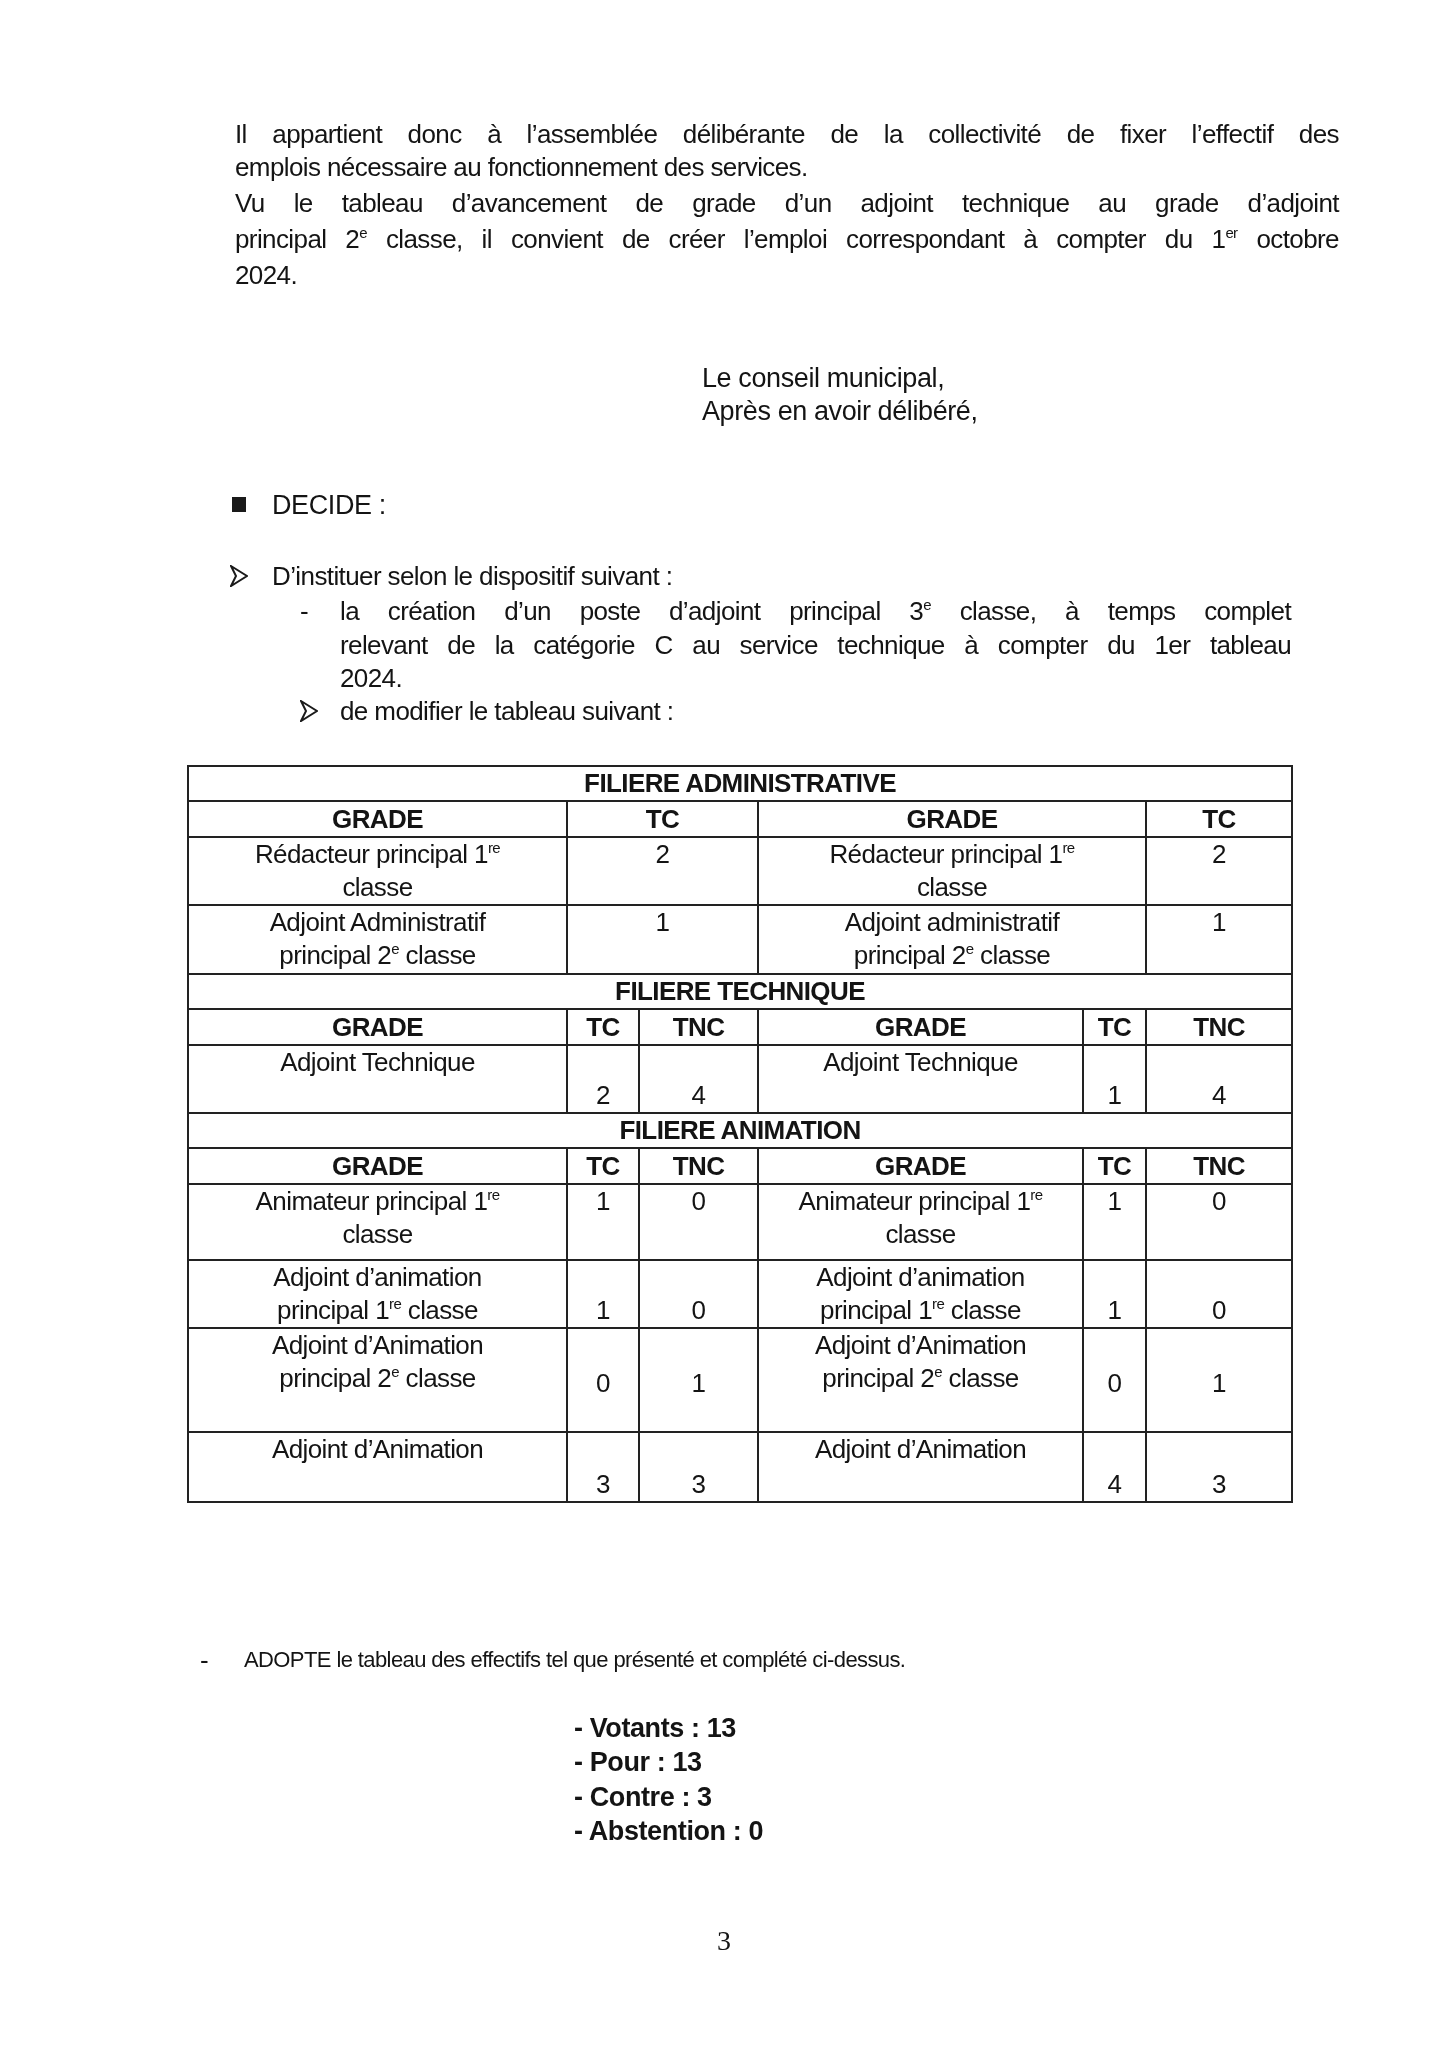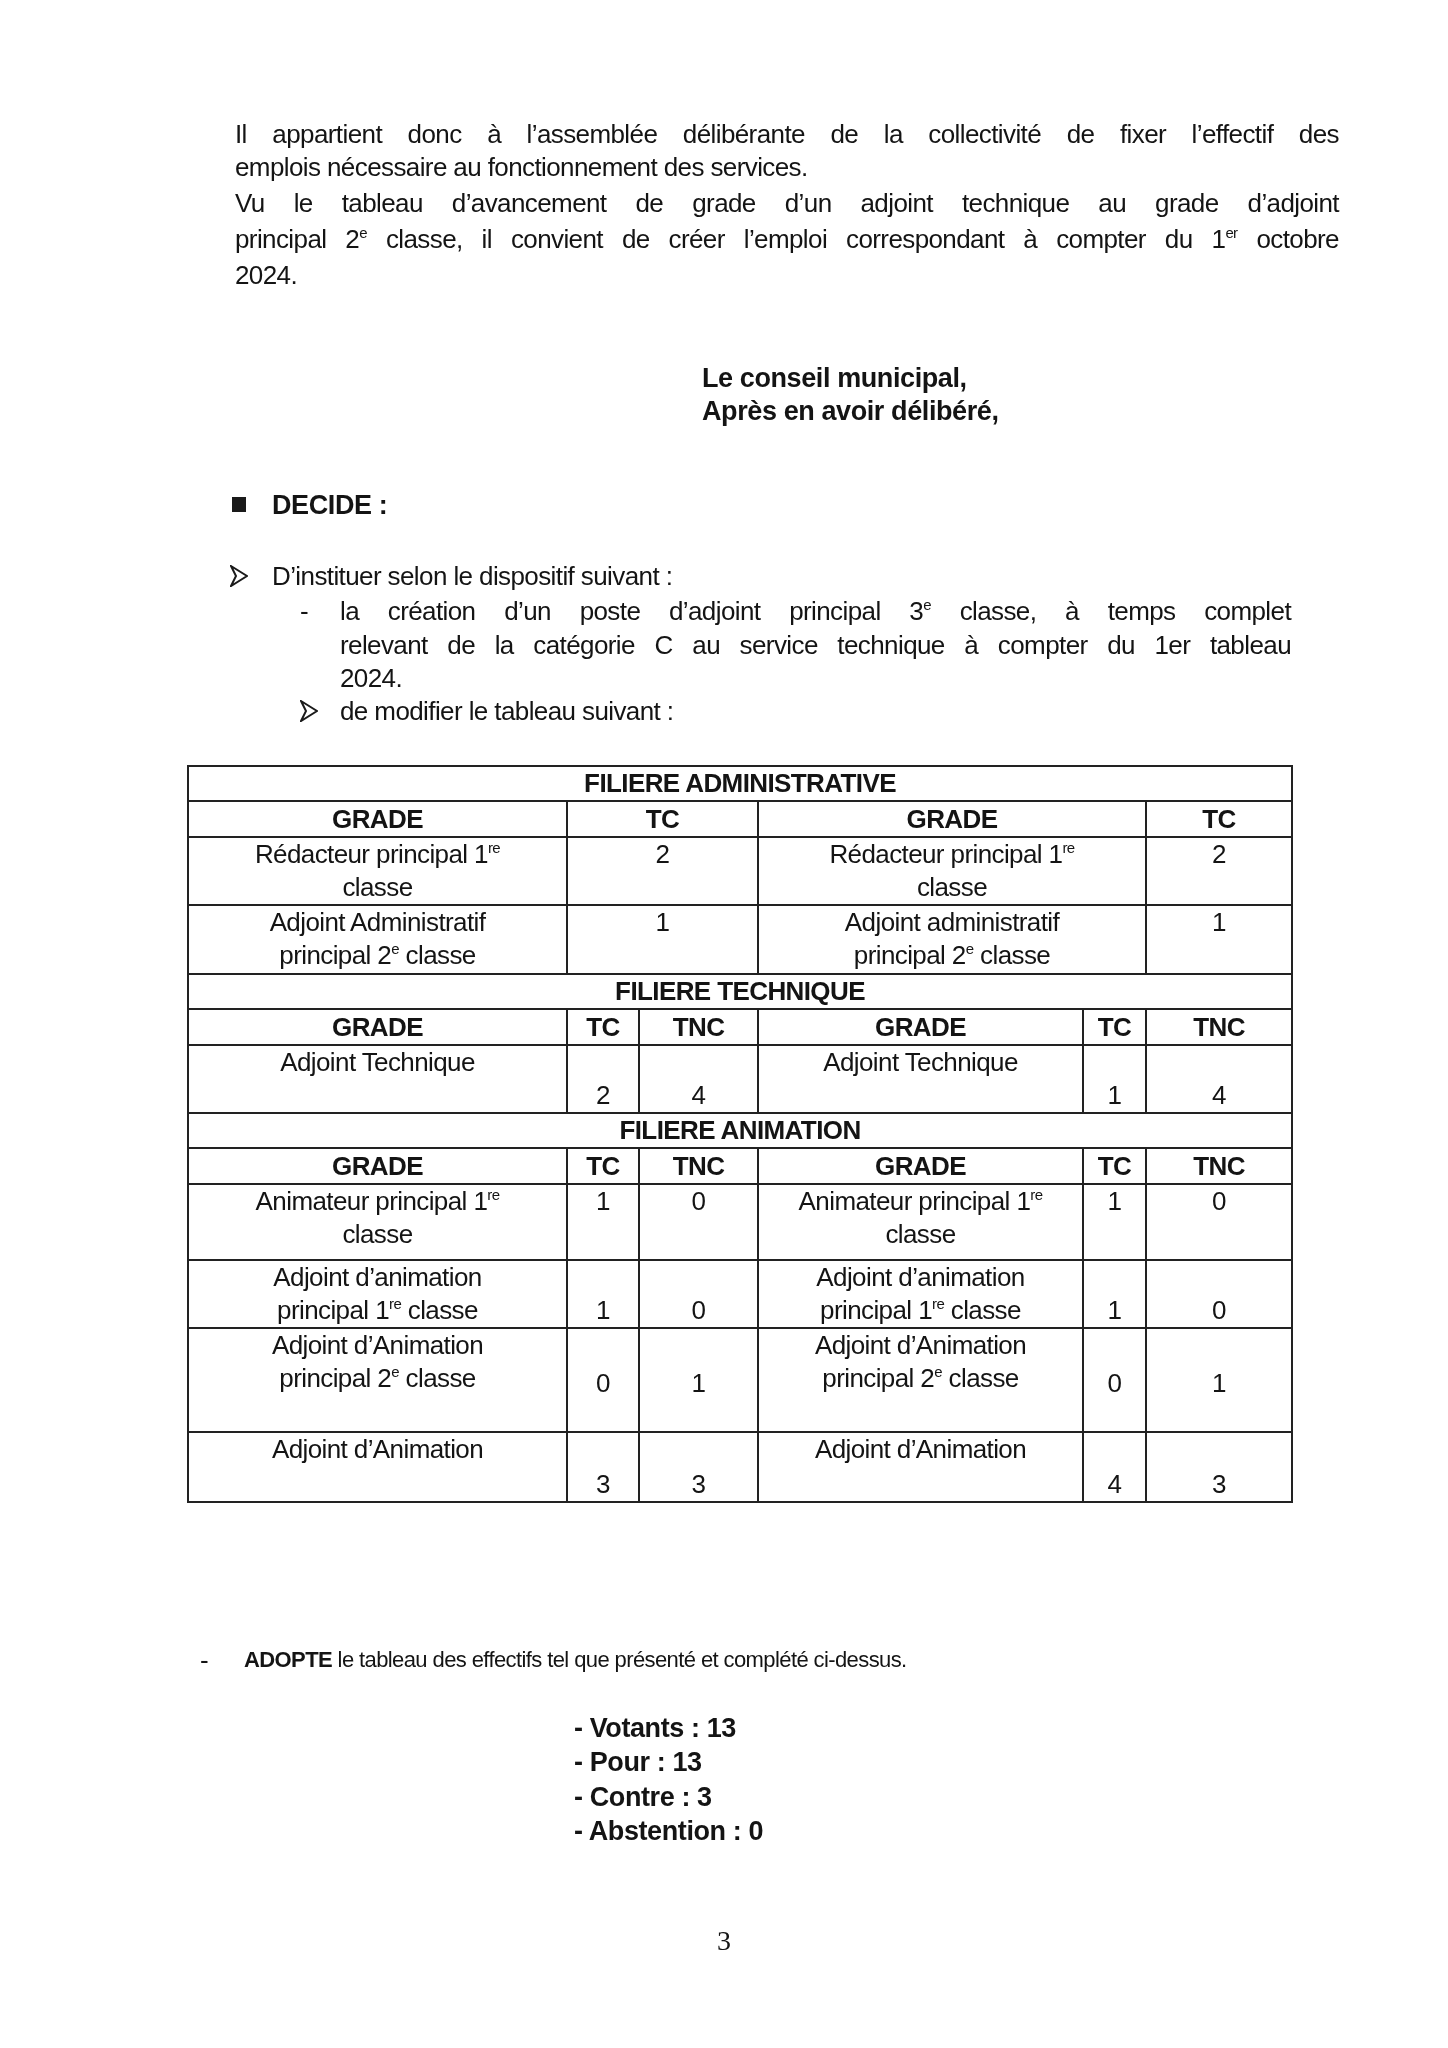--- a/index.html
+++ b/index.html
@@ -2,21 +2,21 @@
 <html><head>
 <meta charset="utf-8">
 <style>
   html, body { margin:0; padding:0; background:#fff; }
   body { width:1448px; height:2048px; position:relative; overflow:hidden;
          font-family:"Liberation Sans", sans-serif; color:#141414; }
   .abs { position:absolute; }
   .line { position:absolute; left:187px; width:1104px; font-size:26px; line-height:34px; letter-spacing:-0.6px; white-space:nowrap;margin-left:48px; }
   .just { text-align:justify; text-align-last:justify; }
   sup { font-size:15px; line-height:0; vertical-align:super; }
-  .bold { font-weight:bold; }
+  .bold { font-weight:normal; }
   table.eff { position:absolute; left:187px; top:765px; width:1104px; border-collapse:collapse; table-layout:fixed; font-size:26px; letter-spacing:-0.6px; }
   table.eff td { border:2px solid #222; padding:0; text-align:center; line-height:33px; }
   td.sec { font-weight:bold; height:30px; }
   td.hd { font-weight:bold; height:34px;margin-left:41px; }
   .vb { vertical-align:bottom; }
   .vt { vertical-align:top; }
   .votes { position:absolute; left:574px; font-size:27px; font-weight:bold; line-height:34px; letter-spacing:-0.4px; }
   .pageno { position:absolute; left:0; width:1448px; top:1925px; text-align:center; font-family:"Liberation Serif", serif; font-size:28px; }
 </style>
 </head>

